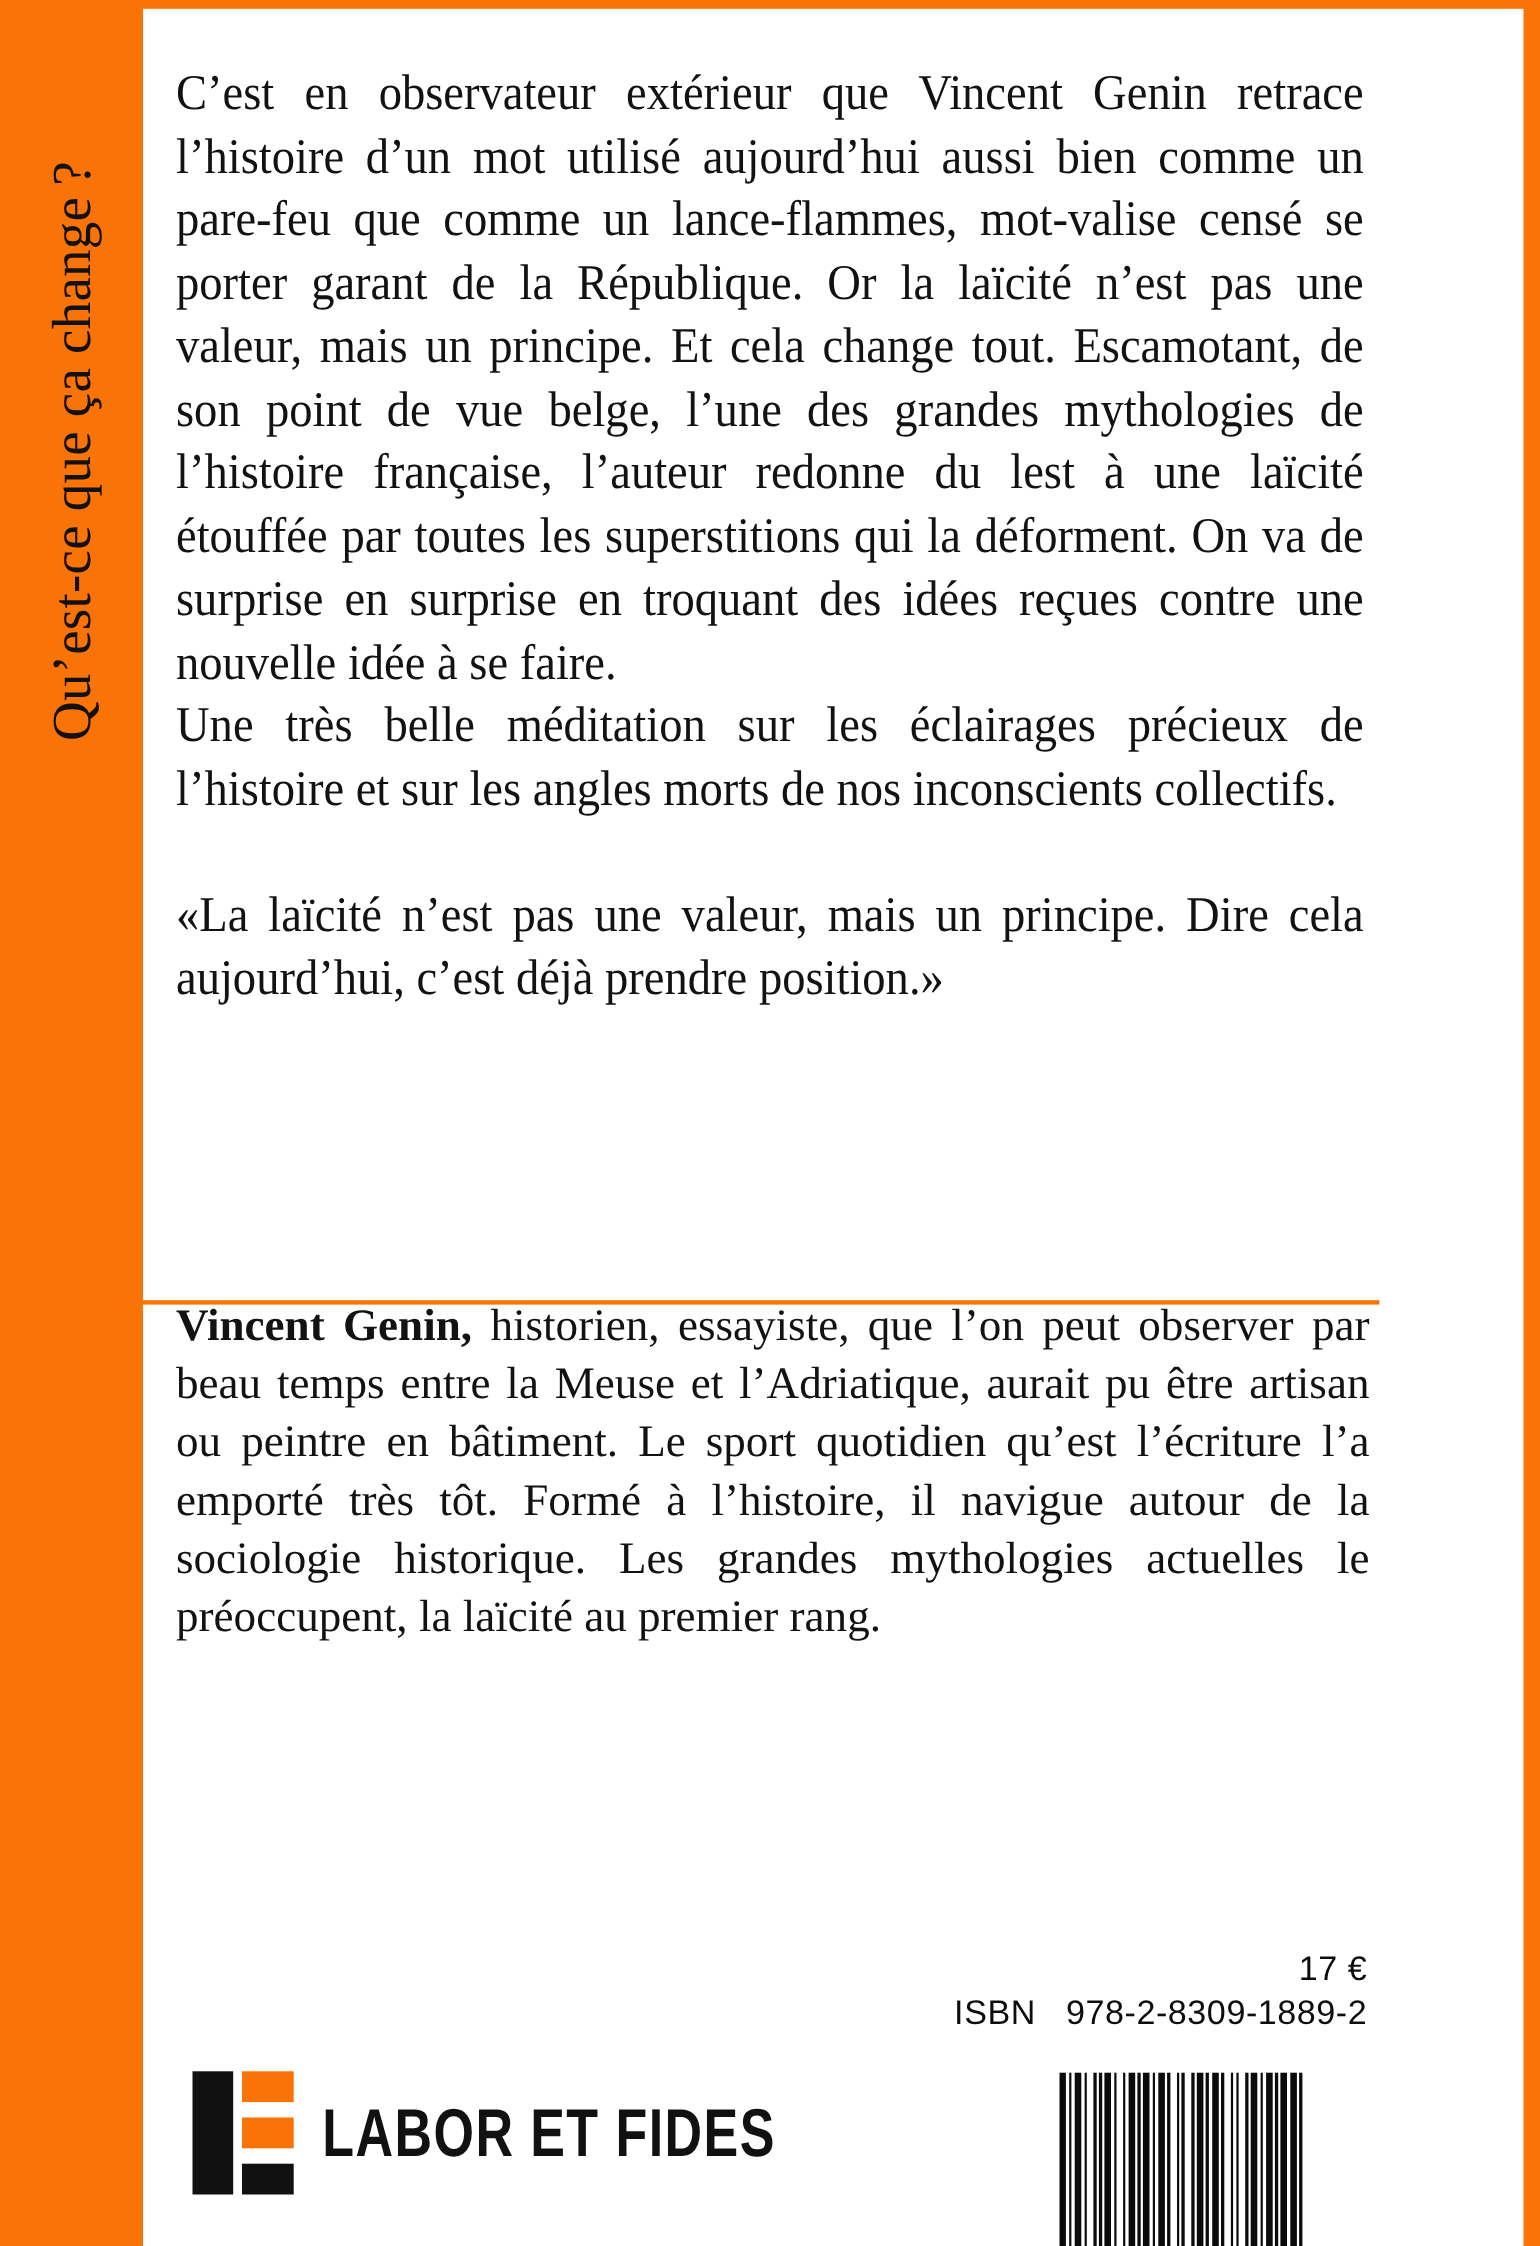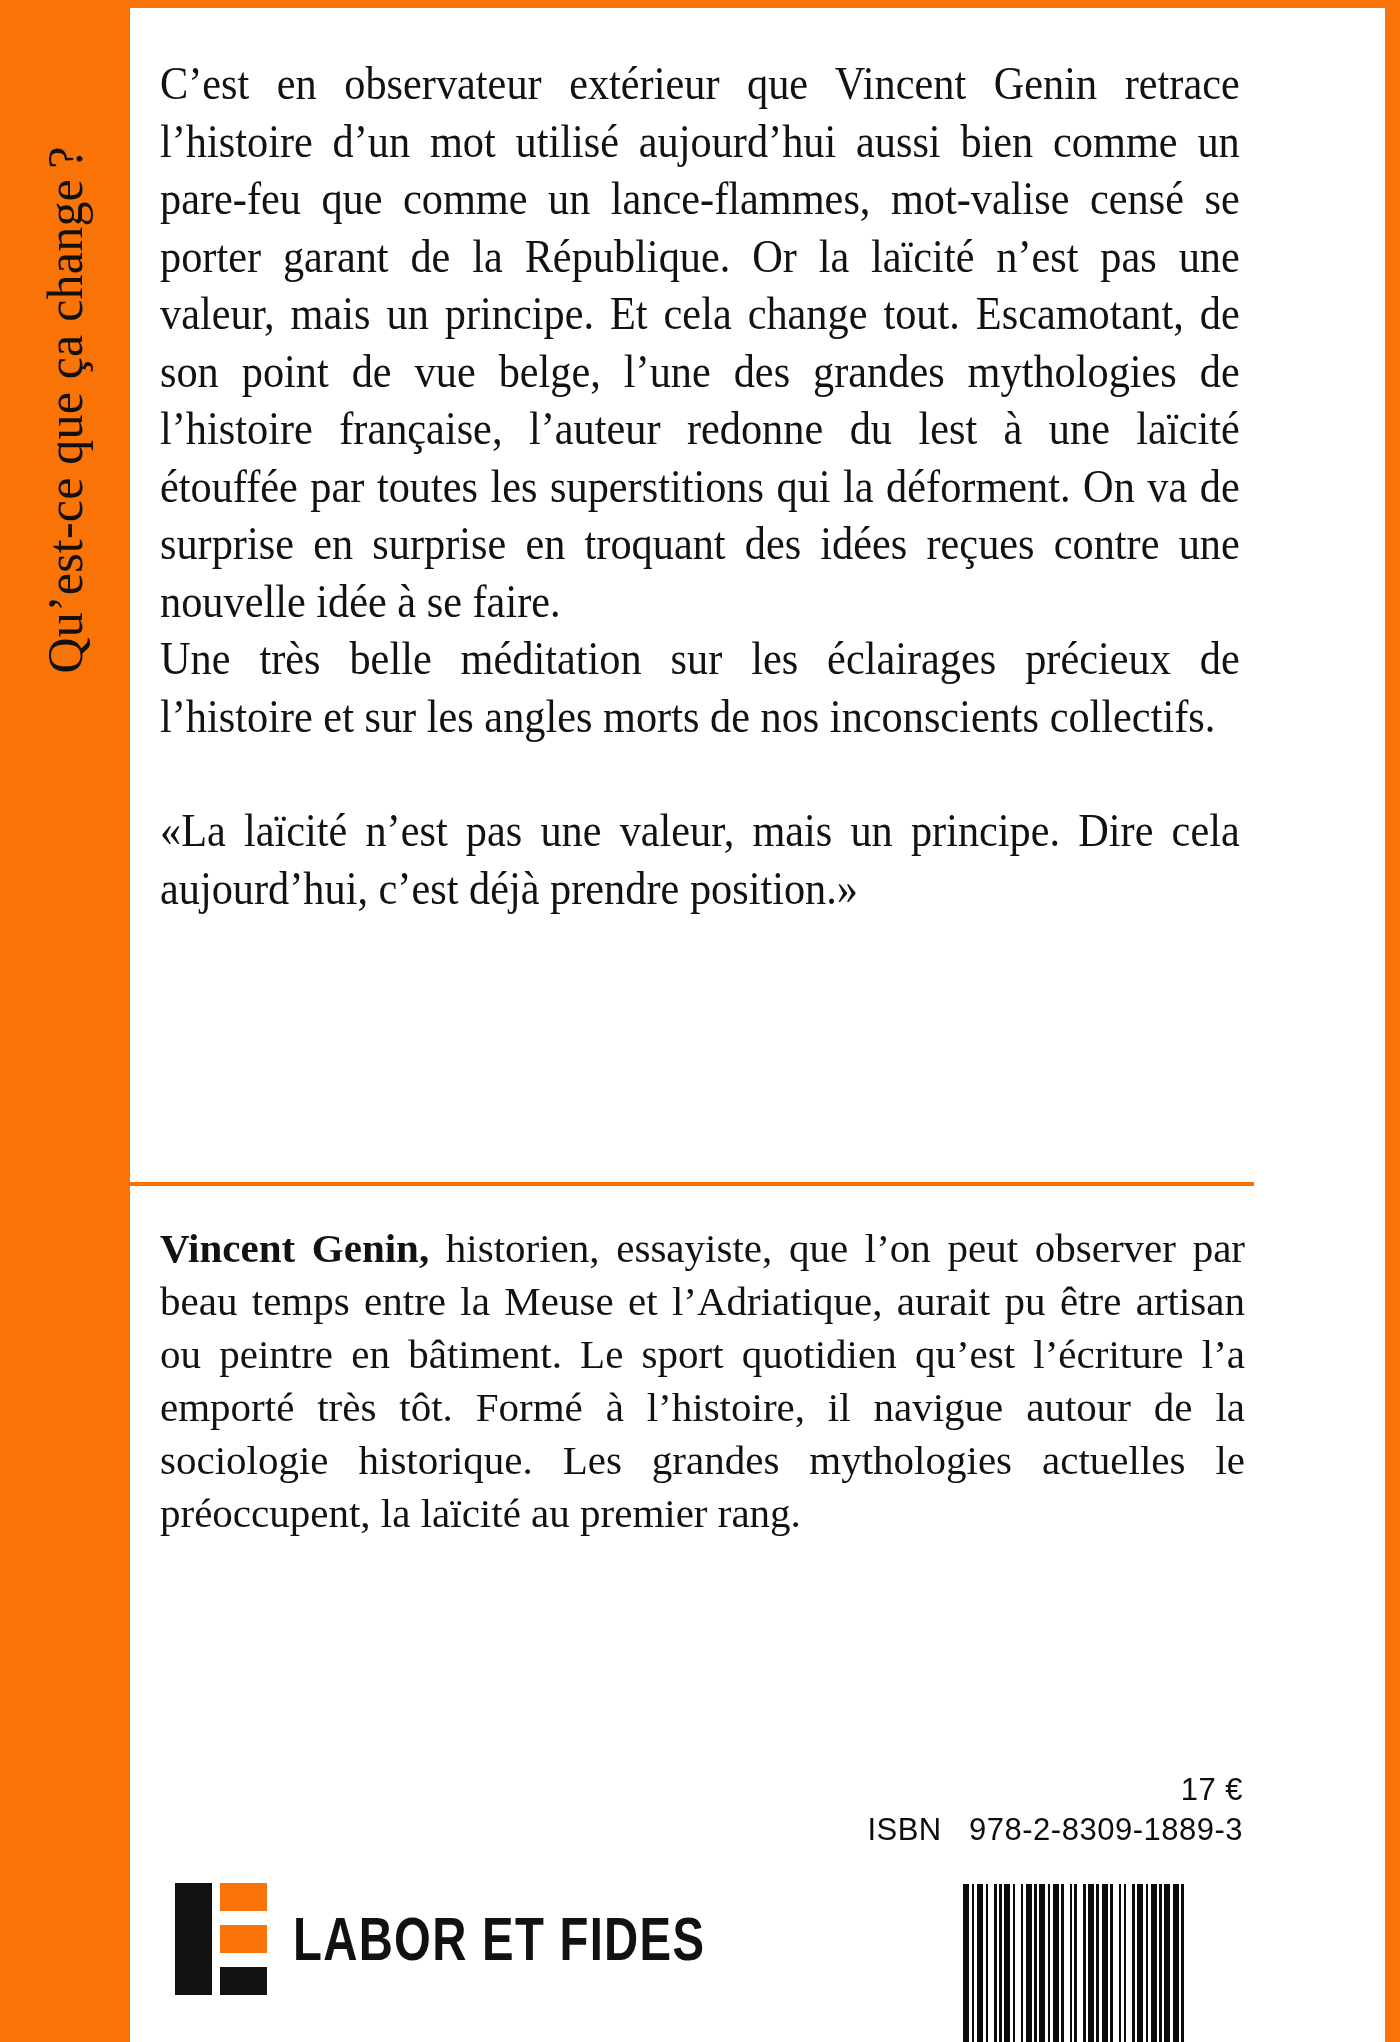--- a/index.html
+++ b/index.html
@@ -83,21 +83,21 @@
     top: 1182px;
     width: 1124px;
     height: 4px;
     background: #F97306;
   }
 
   
   #bio {
     position: absolute;
     left: 160px;
-    top: 1222px;
+    top: 1178px;
     width: 1085px;
     font-family: "Liberation Serif", serif;
     font-size: 41px;
     line-height: 53px;
     color: #121212;
     text-align: justify;
     hyphens: manual;
     -webkit-hyphens: manual;
   }
   #bio p { margin: 0; }
@@ -201,21 +201,21 @@
   </div>
 
   <div id="separator"></div>
 
   <div id="bio">
     <p><span class="author-name">Vincent Genin,</span><span> historien, essayiste, que l’on peut observer par beau temps entre la Meuse et l’Adriatique, aurait pu être artisan ou peintre en bâtiment. Le sport quotidien qu’est l’écriture l’a emporté très tôt. Formé à l’histoire, il navigue autour de la sociologie historique. Les grandes mythologies actuelles le préoccupent, la laïcité au premier rang.</span></p>
   </div>
 
   <div id="price-isbn">
     <div class="price">17 €</div>
-    <div class="isbn">ISBN   978-2-8309-1889-3</div>
+    <div class="isbn">ISBN   978-2-8309-1889-2</div>
   </div>
 
   <div id="publisher">
     <div id="logo-mark">
       <div class="bar-v"></div>
       <div class="bar-h h1"></div>
       <div class="bar-h h2"></div>
       <div class="bar-h h3"></div>
     </div>
     <div id="publisher-name">LABOR ET FIDES</div>

